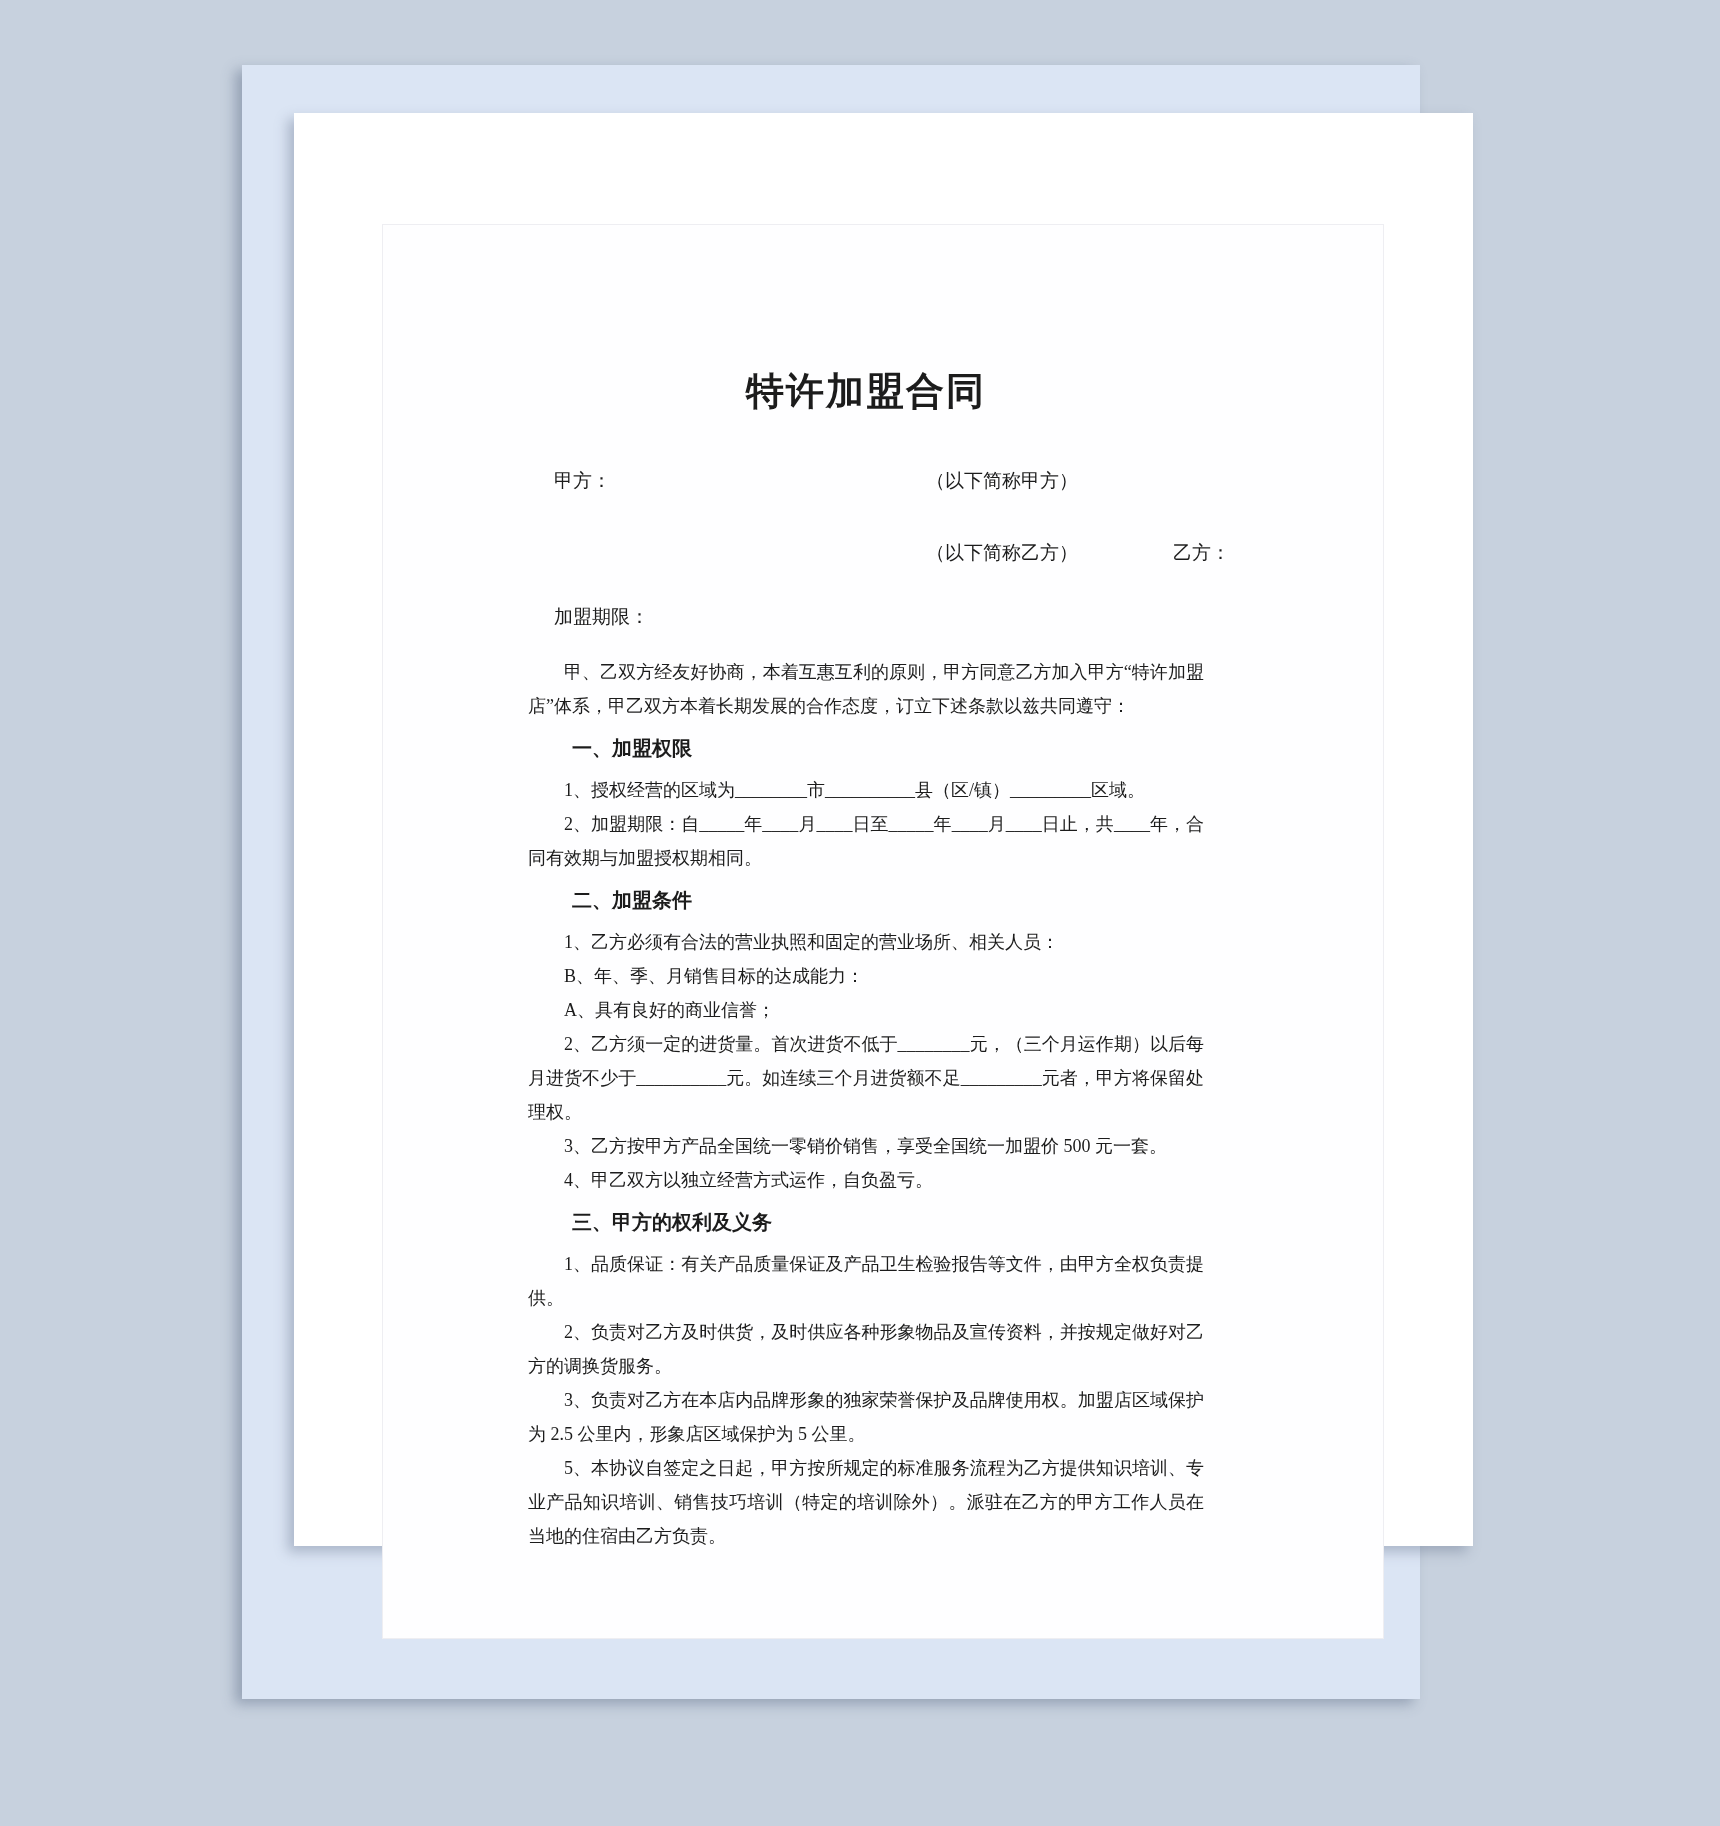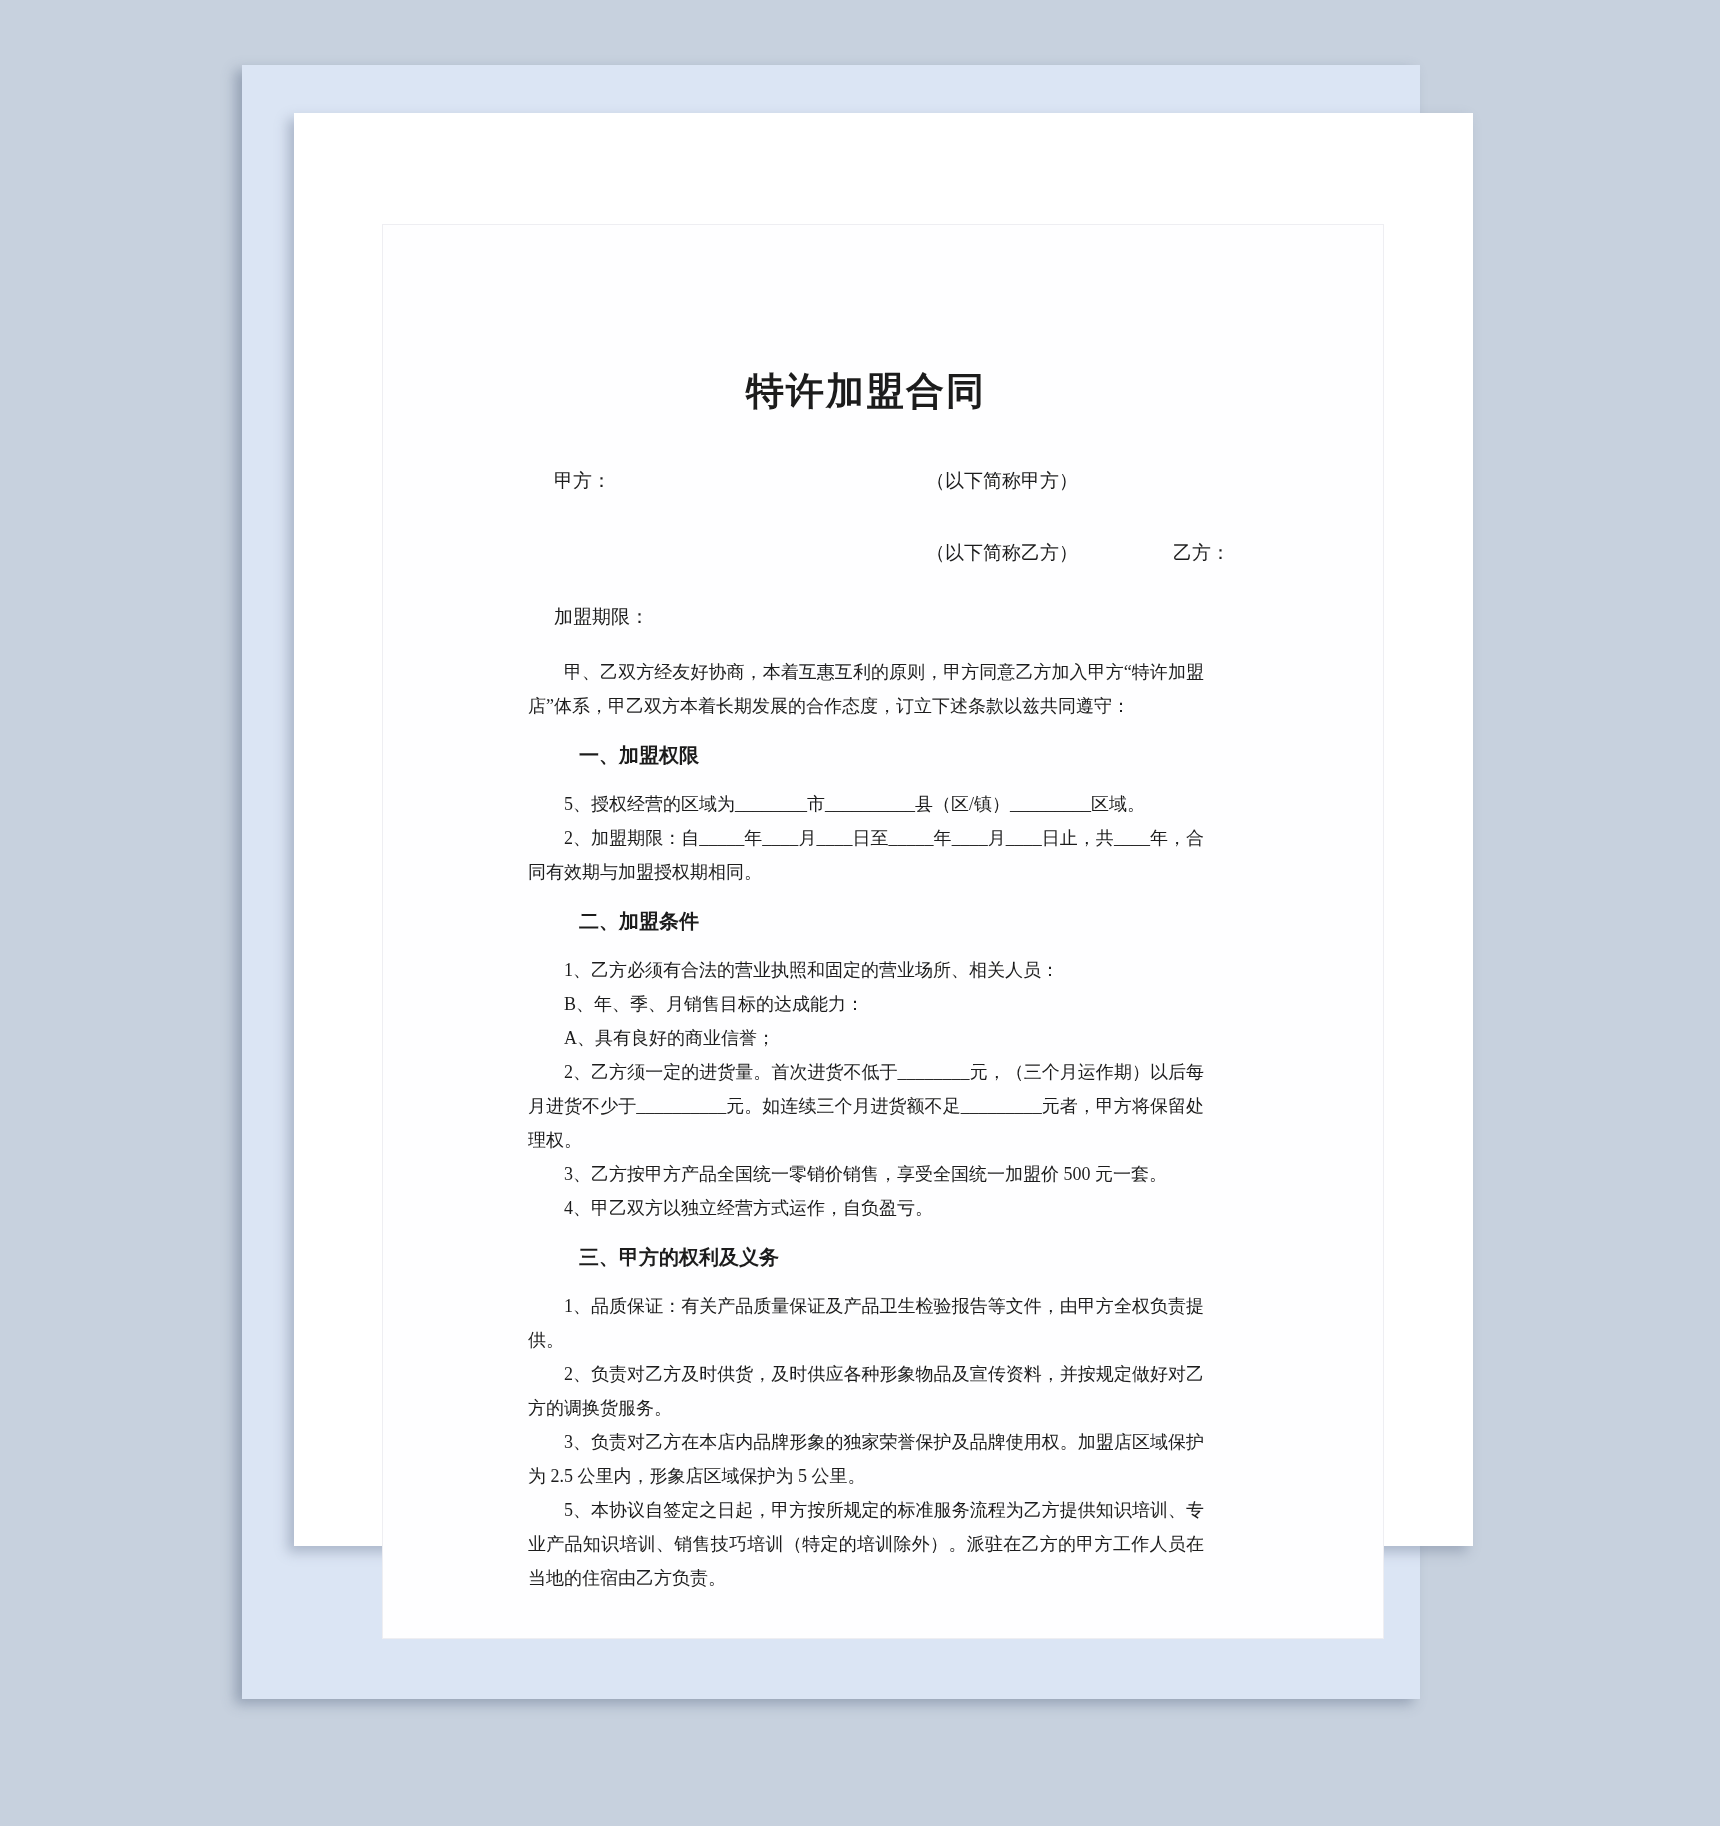--- a/index.html
+++ b/index.html
@@ -41,21 +41,21 @@
   .row-party-a{top:353px;}
   .row-party-b{top:425px;text-align:right;}
   .row-project{top:489px;}
   .flow{
     position:absolute;left:234px;top:542px;width:676px;
     font-size:18px;line-height:34px;
     text-align:justify;
   }
   .para{margin:0;text-indent:2em;}
   .sec{
-    margin:15px;text-indent:36px;
+    margin:8px;text-indent:36px;
     font-family:"Liberation Sans", sans-serif;
     font-weight:700;font-size:20px;line-height:34px;
     text-align:left;
   }
 </style>
 </head>
 <body>
 
 <div class="back-sheet"></div>
 
@@ -75,21 +75,21 @@
   </div>
 
   <div class="row row-project">
     <span>加盟期限：</span>
   </div>
 
   <div class="flow">
     <p class="para">甲、乙双方经友好协商，本着互惠互利的原则，甲方同意乙方加入甲方“特许加盟店”体系，甲乙双方本着长期发展的合作态度，订立下述条款以兹共同遵守：</p>
 
     <h2 class="sec">一、加盟权限</h2>
-    <p class="para">5、授权经营的区域为________市__________县（区/镇）_________区域。</p>
+    <p class="para">1、授权经营的区域为________市__________县（区/镇）_________区域。</p>
     <p class="para">2、加盟期限：自_____年____月____日至_____年____月____日止，共____年，合同有效期与加盟授权期相同。</p>
 
     <h2 class="sec">二、加盟条件</h2>
     <p class="para">1、乙方必须有合法的营业执照和固定的营业场所、相关人员：</p>
     <p class="para">B、年、季、月销售目标的达成能力：</p>
     <p class="para">A、具有良好的商业信誉；</p>
     <p class="para">2、乙方须一定的进货量。首次进货不低于________元，（三个月运作期）以后每月进货不少于__________元。如连续三个月进货额不足_________元者，甲方将保留处理权。</p>
     <p class="para">3、乙方按甲方产品全国统一零销价销售，享受全国统一加盟价 500 元一套。</p>
     <p class="para">4、甲乙双方以独立经营方式运作，自负盈亏。</p>
 

